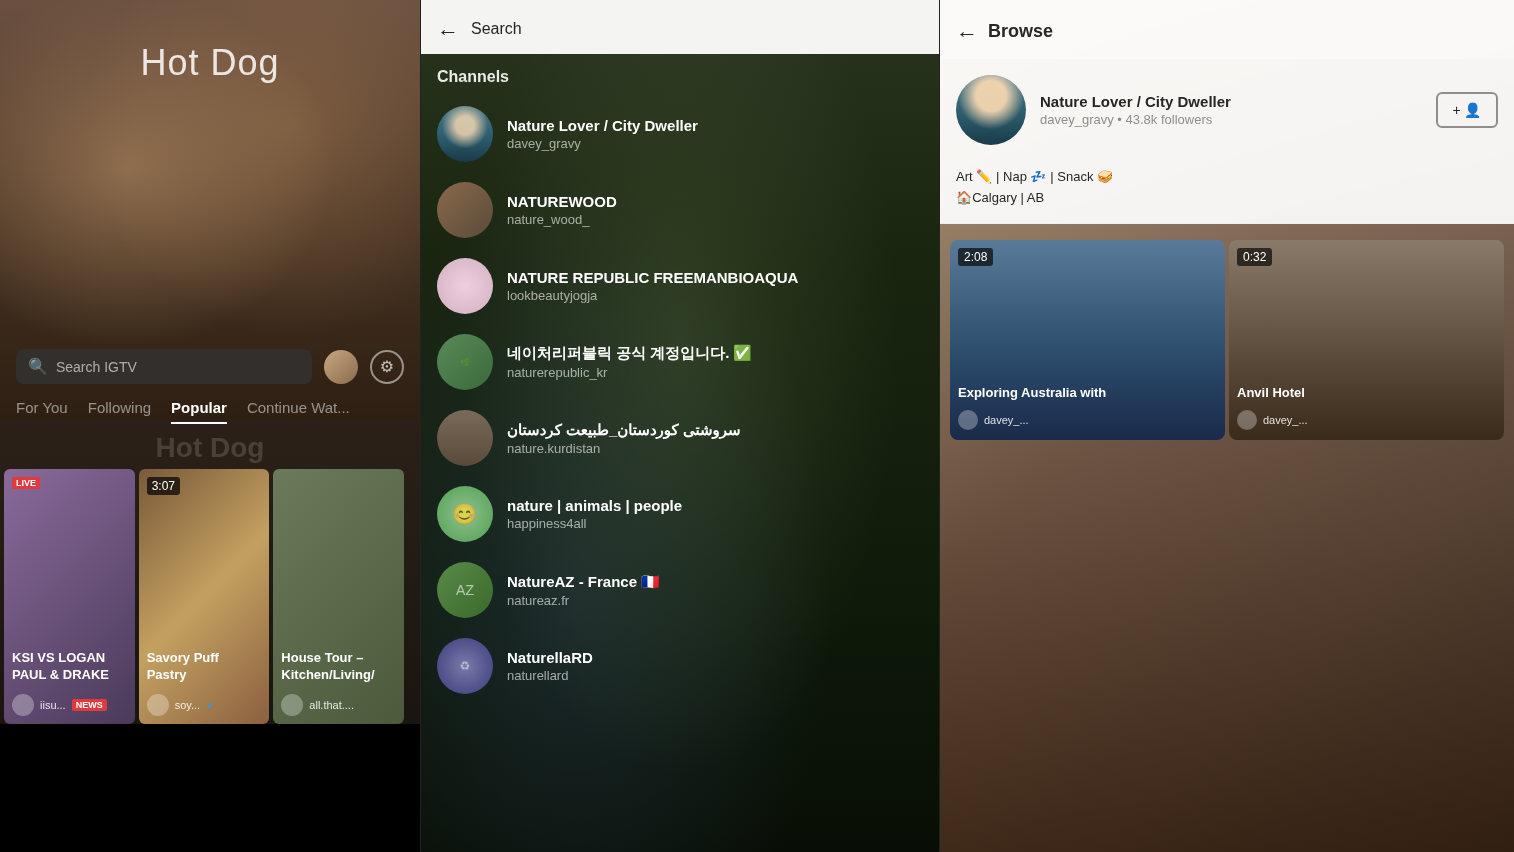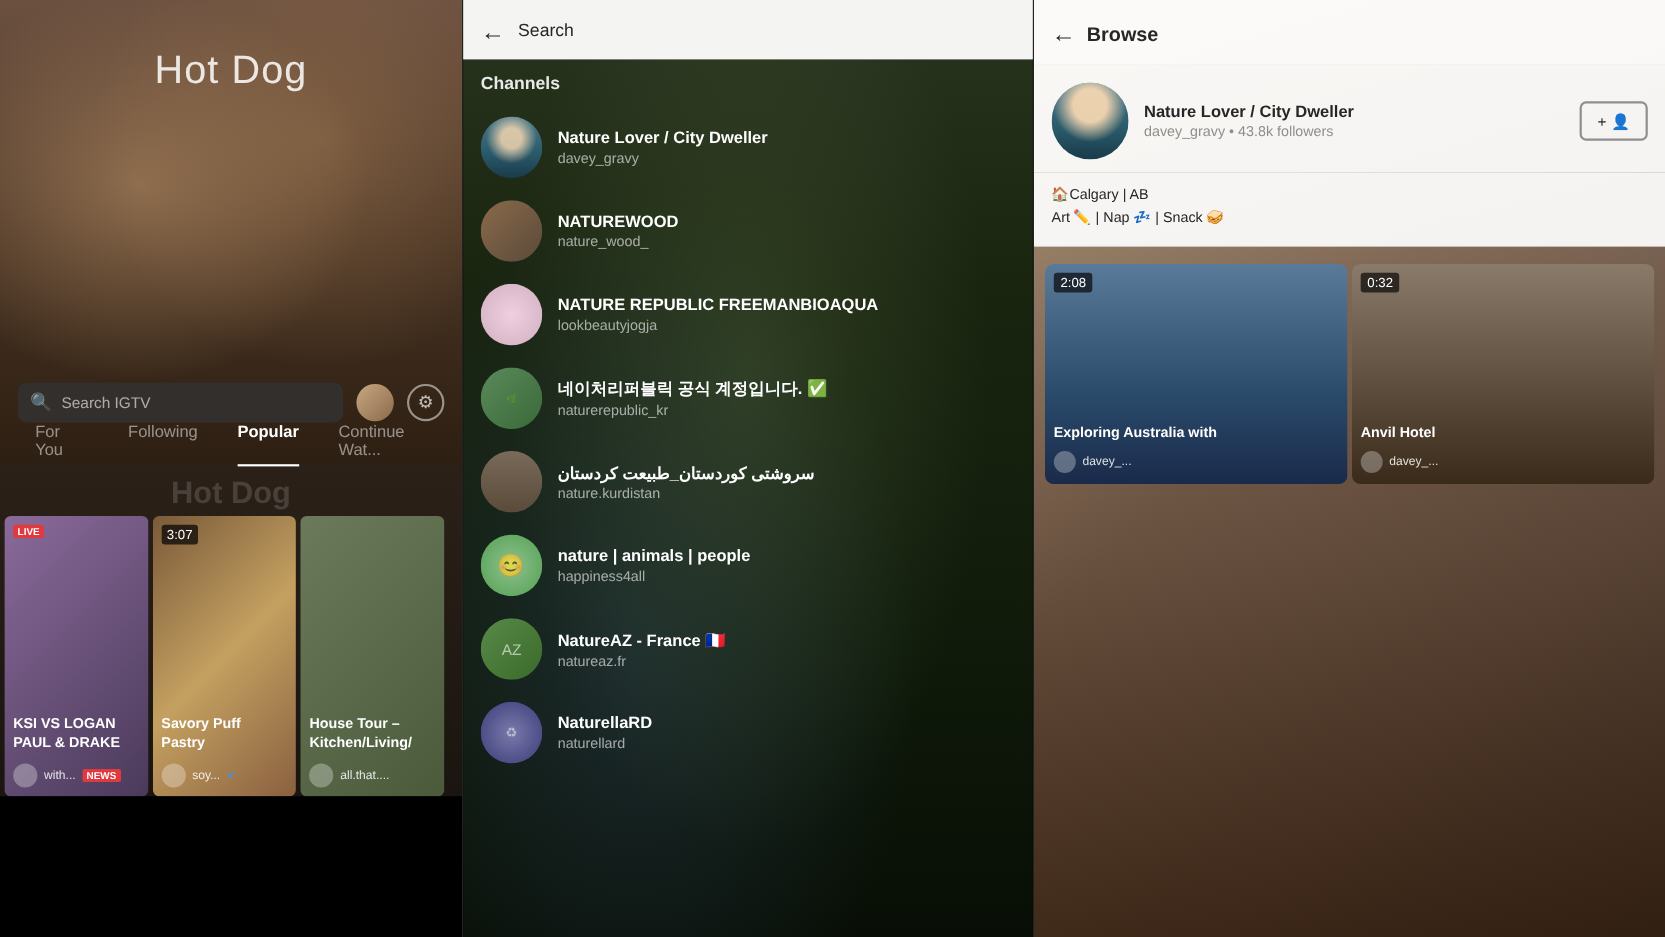--- a/index.html
+++ b/index.html
@@ -98,21 +98,20 @@
       left: 0; right: 0;
       display: flex;
       padding: 0 16px;
       gap: 20px;
     }
     .tab-item {
       color: rgba(255,255,255,0.5);
       font-size: 15px;
       padding-bottom: 6px;
       cursor: pointer;
-      margin-left: 16px;
     }
     .tab-item.active {
       color: #fff;
       border-bottom: 2px solid #fff;
       font-weight: 600;
     }
     
     .left-watermark {
       position: absolute;
       bottom: 260px;
@@ -536,21 +535,21 @@
   <div class="left-watermark">Hot Dog</div>
 
   <div class="thumbnails-row">
 
     <div class="thumb-item">
       <div class="thumb-bg-1"></div>
       <span class="live-badge" style="position:absolute;top:8px;left:8px;">LIVE</span>
       <div class="thumb-title">KSI VS LOGAN PAUL &amp; DRAKE</div>
       <div class="thumb-author-row">
         <div class="thumb-avatar"></div>
-        <span class="thumb-author-name">with...</span>
+        <span class="thumb-author-name">iisu...</span>
         <span class="news-badge">NEWS</span>
       </div>
     </div>
 
     <div class="thumb-item">
       <div class="thumb-bg-2"></div>
       <span class="thumb-duration">3:07</span>
       <div class="thumb-title">Savory Puff Pastry</div>
       <div class="thumb-author-row">
         <div class="thumb-avatar"></div>
@@ -685,22 +684,22 @@
         <span> • </span>
         <span>43.8k followers</span>
       </div>
     </div>
     <button class="follow-button">
       +<span>👤</span>
     </button>
   </div>
 
   <div class="profile-bio">
+    <div class="bio-text">Art ✏️ | Nap 💤 | Snack 🥪</div>
     <div class="bio-text">🏠Calgary | AB</div>
-    <div class="bio-text">Art ✏️ | Nap 💤 | Snack 🥪</div>
   </div>
 
   <div class="right-videos-row">
     <div class="right-video-thumb">
       <div class="rv-bg-1"></div>
       <span class="rv-duration">2:08</span>
       <div class="rv-title">Exploring Australia with</div>
       <div class="rv-author">
         <div class="rv-av"></div>
         <span class="rv-name">davey_...</span>

